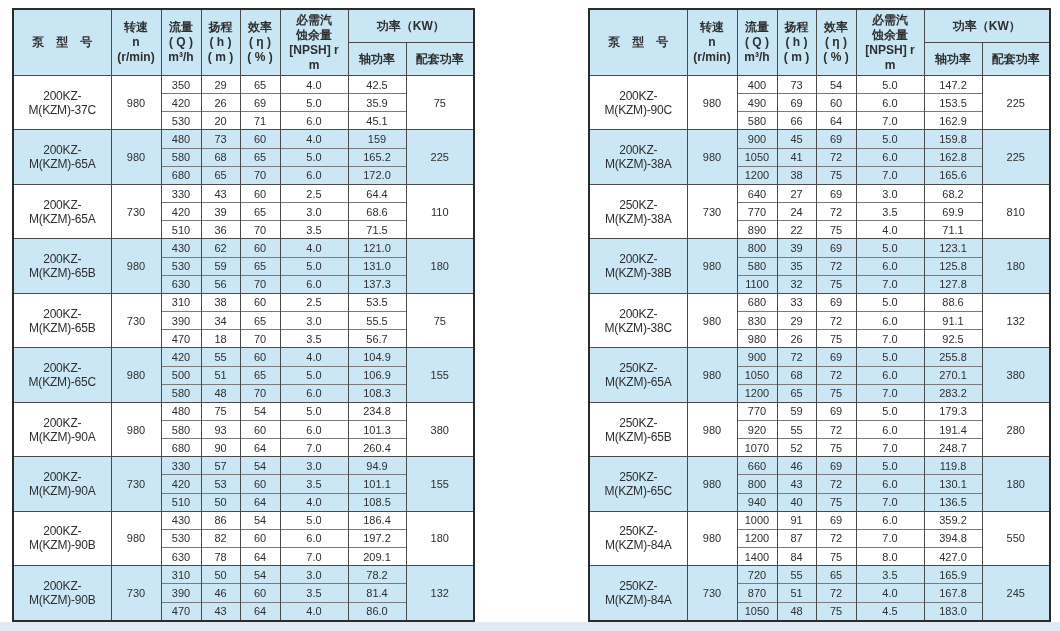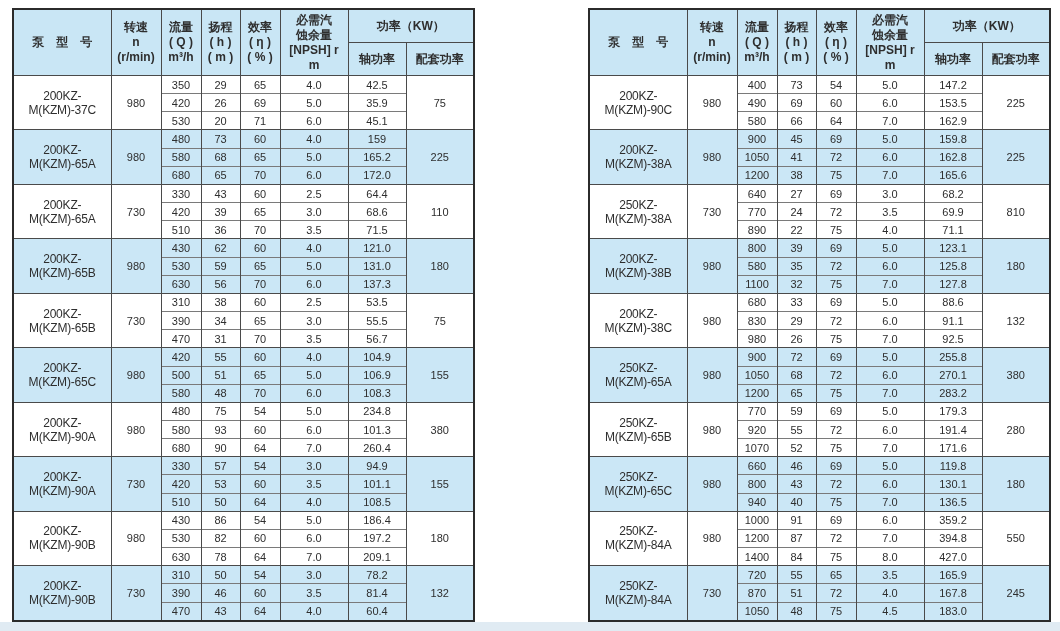--- a/index.html
+++ b/index.html
@@ -191,21 +191,21 @@
         </tr>
         <tr class="sub">
           <td>390</td>
           <td>34</td>
           <td>65</td>
           <td>3.0</td>
           <td>55.5</td>
         </tr>
         <tr class="sub">
           <td>470</td>
-          <td>31</td>
+          <td>18</td>
           <td>70</td>
           <td>3.5</td>
           <td>56.7</td>
         </tr>
         <tr class="band gfirst">
           <td rowspan="3" class="model">200KZ-M(KZM)-65C</td>
           <td rowspan="3">980</td>
           <td>420</td>
           <td>55</td>
           <td>60</td>
@@ -314,21 +314,21 @@
           <td>46</td>
           <td>60</td>
           <td>3.5</td>
           <td>81.4</td>
         </tr>
         <tr class="band sub">
           <td>470</td>
           <td>43</td>
           <td>64</td>
           <td>4.0</td>
-          <td>60.4</td>
+          <td>86.0</td>
         </tr>
       </tbody>
   </table>
 
   <table class="pump-table" id="table-right">
     <colgroup>
       <col style="width:98px">
         <col style="width:50px">
         <col style="width:40px">
         <col style="width:39px">
@@ -523,21 +523,21 @@
           <td>55</td>
           <td>72</td>
           <td>6.0</td>
           <td>191.4</td>
         </tr>
         <tr class="sub">
           <td>1070</td>
           <td>52</td>
           <td>75</td>
           <td>7.0</td>
-          <td>171.6</td>
+          <td>248.7</td>
         </tr>
         <tr class="band gfirst">
           <td rowspan="3" class="model">250KZ-M(KZM)-65C</td>
           <td rowspan="3">980</td>
           <td>660</td>
           <td>46</td>
           <td>69</td>
           <td>5.0</td>
           <td>119.8</td>
           <td rowspan="3">180</td>

